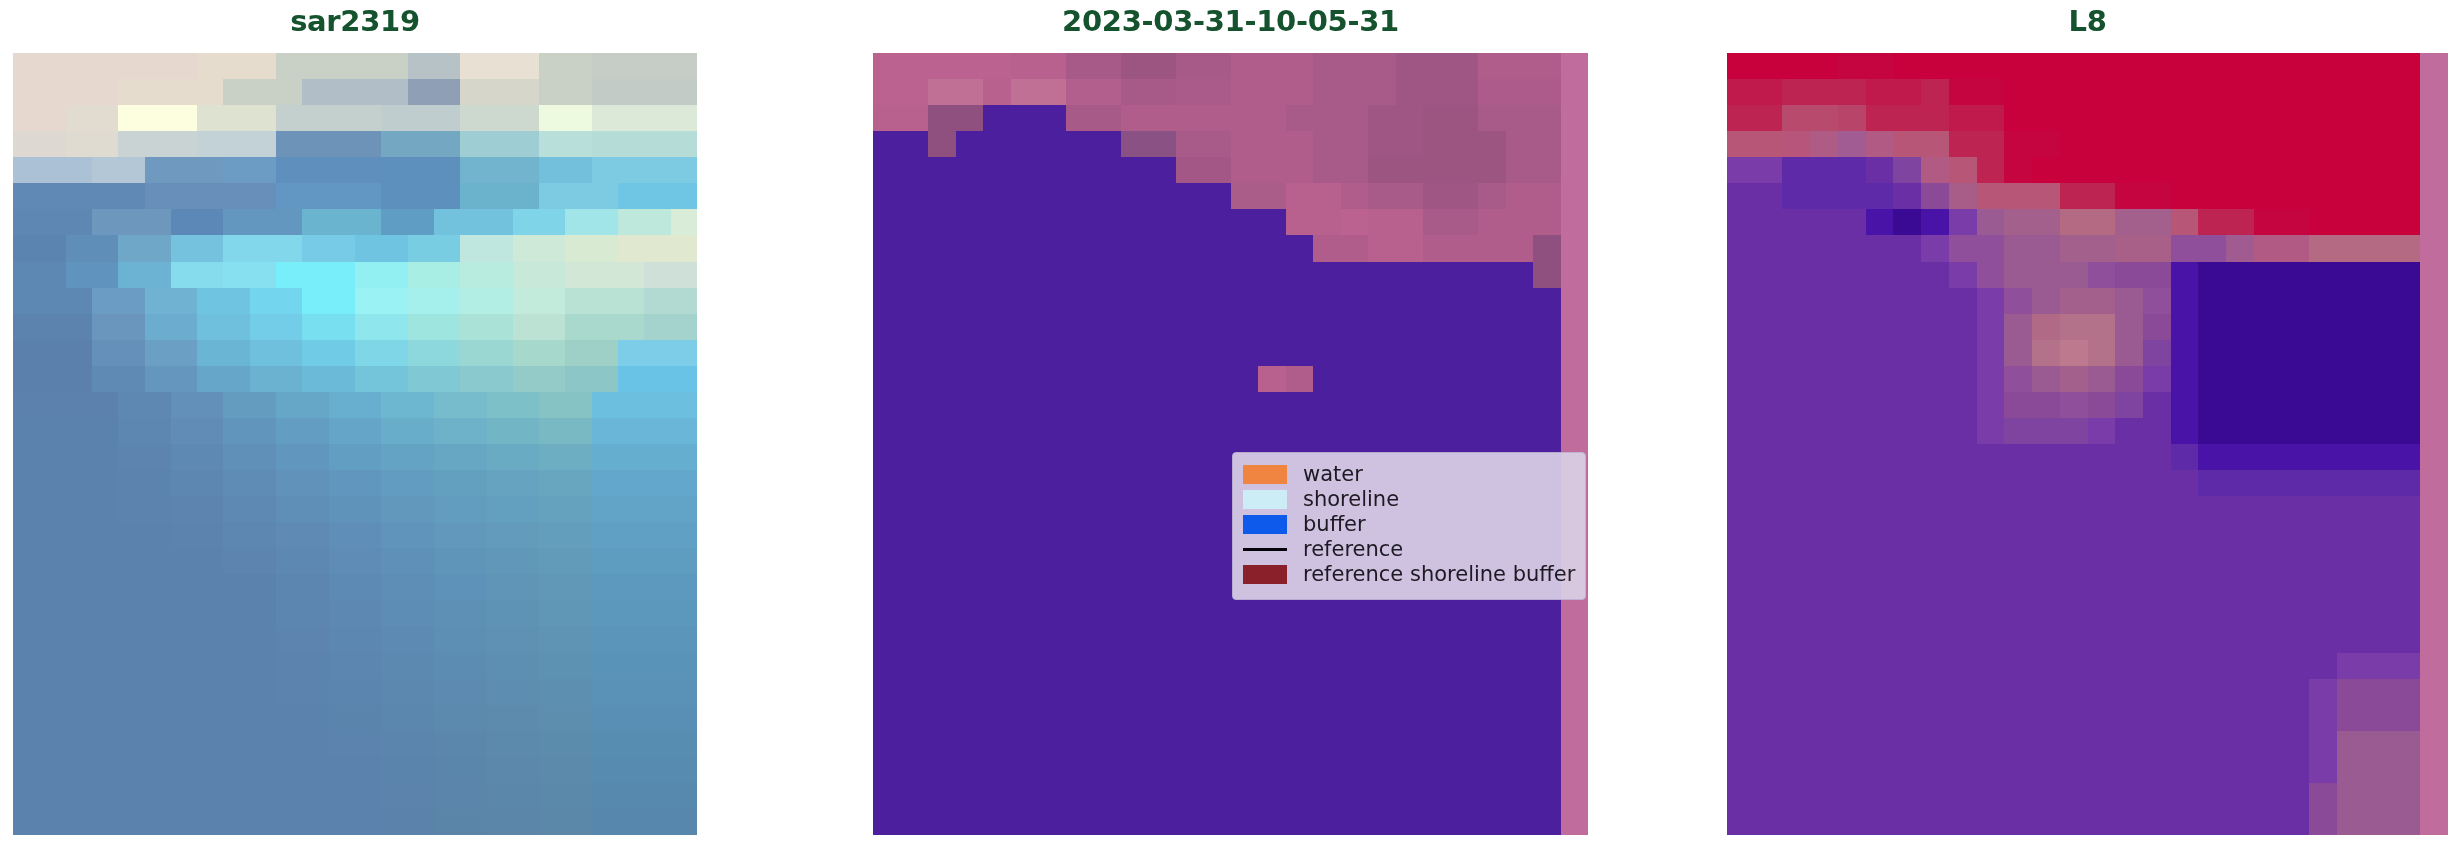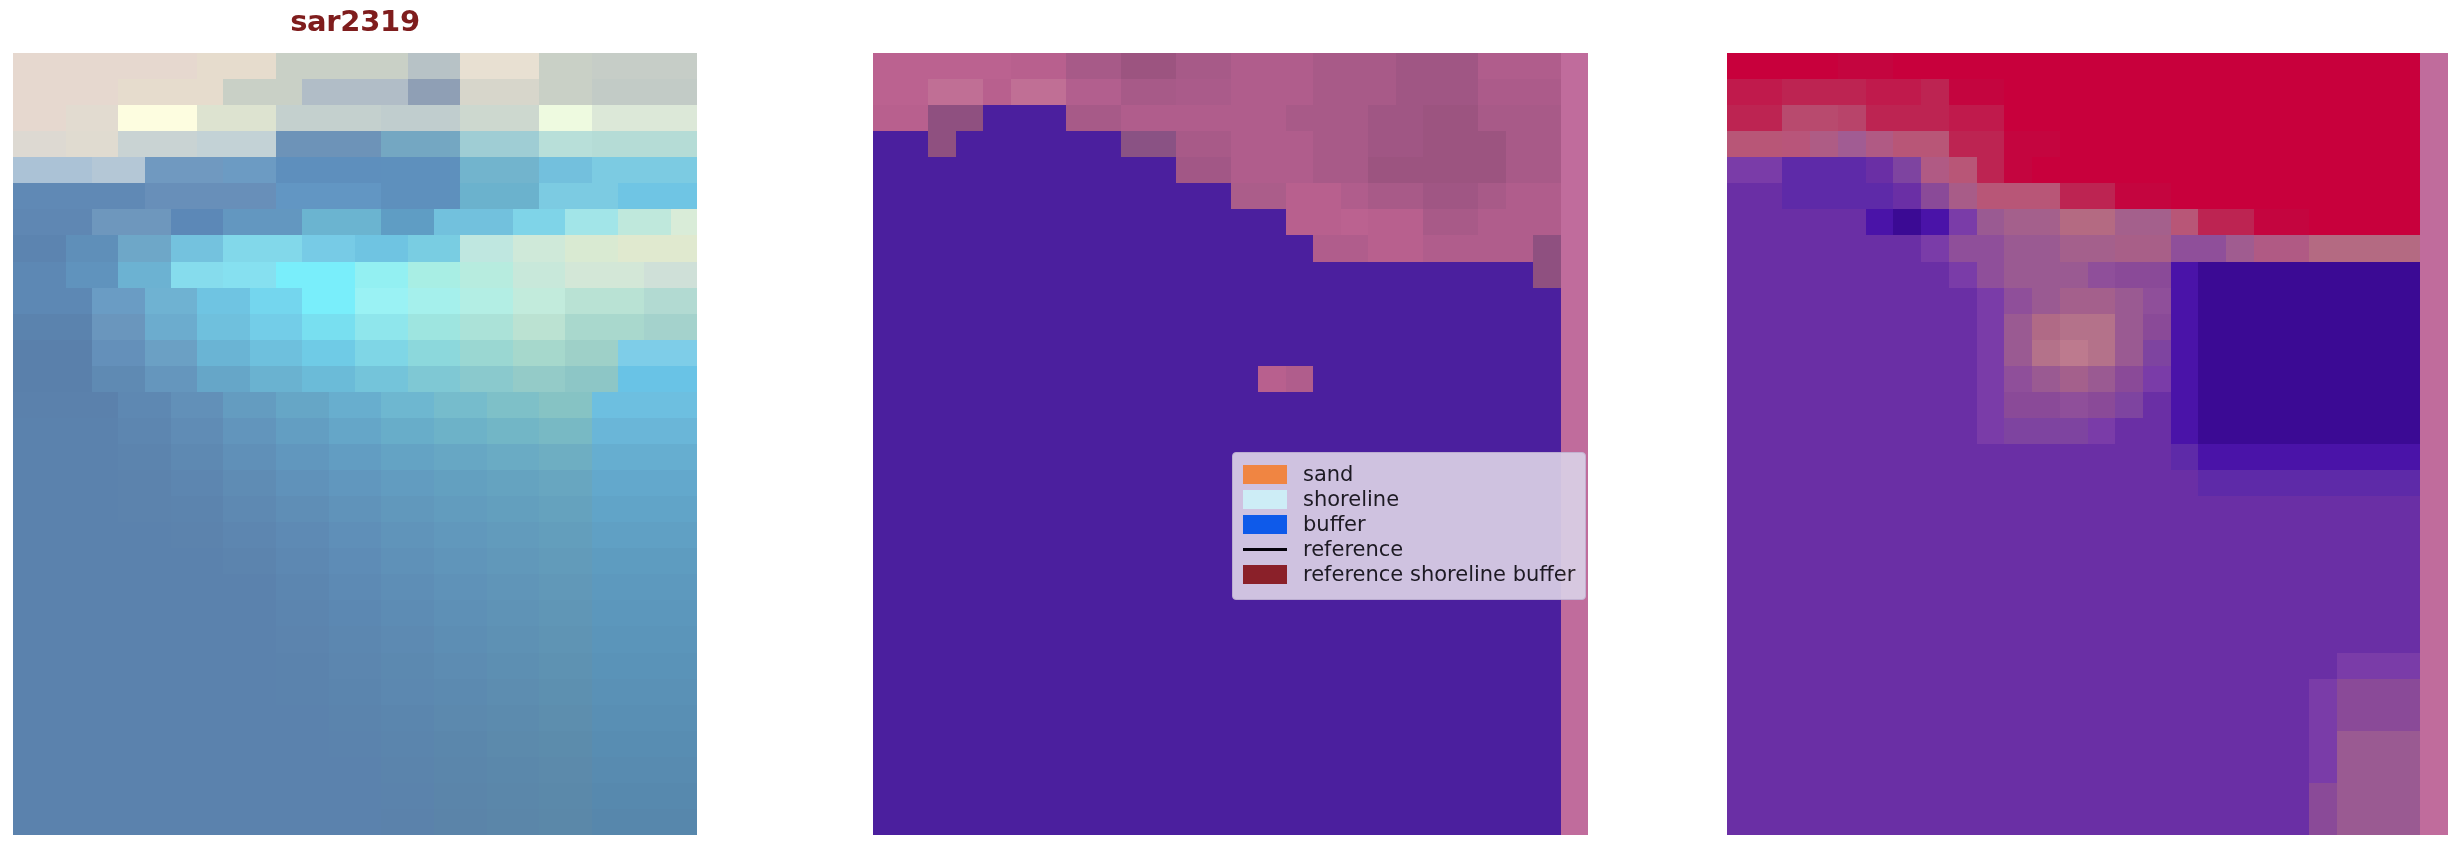--- a/index.html
+++ b/index.html
@@ -29,21 +29,21 @@
   }
 
   .panel-title {
     position: absolute;
     top: 4px;
     width: 100%;
     text-align: center;
     font-family: "DejaVu Sans", sans-serif;
     font-weight: bold;
     font-size: 29px;
-    color: #7f1d1d;
+    color: #14532d;
     letter-spacing: -0.3px;
     white-space: nowrap;
   }
 
   .raster {
     position: absolute;
     display: grid;
     image-rendering: pixelated;
   }
   .raster > i {
@@ -877,20 +877,21 @@
         <i style="background:#5b88a9"></i>
         <i style="background:#5b88a9"></i>
         <i style="background:#5787ac"></i>
         <i style="background:#5787ac"></i>
         <i style="background:#5787ac"></i>
         <i style="background:#5787ac"></i>
       </div>
   </div>
 
   <div class="panel" style="left:873px; top:0px; width:715px; height:851px;">
+    <div class="panel-title">2023-03-31-10-05-31</div>
     <div class="raster" style="left: 0px; top: 53px; width: 715px; height: 782px; grid-template-columns: repeat(26, 1fr); grid-template-rows: repeat(30, 1fr);">
         <i style="background:#bb6290"></i>
         <i style="background:#bb6290"></i>
         <i style="background:#bb6290"></i>
         <i style="background:#bb6290"></i>
         <i style="background:#bb6290"></i>
         <i style="background:#b8608e"></i>
         <i style="background:#b8608e"></i>
         <i style="background:#a75a88"></i>
         <i style="background:#a75a88"></i>
@@ -1662,20 +1663,21 @@
         <i style="background:#4b1f9e"></i>
         <i style="background:#4b1f9e"></i>
         <i style="background:#4b1f9e"></i>
         <i style="background:#4b1f9e"></i>
         <i style="background:#4b1f9e"></i>
         <i style="background:#c06c9c"></i>
       </div>
   </div>
 
   <div class="panel" style="left:1727px; top:0px; width:721px; height:851px;">
+    <div class="panel-title">L8</div>
     <div class="raster" style="left: 0px; top: 53px; width: 721px; height: 782px; grid-template-columns: repeat(26, 1fr); grid-template-rows: repeat(30, 1fr);">
         <i style="background:#c8003c"></i>
         <i style="background:#c8003c"></i>
         <i style="background:#c8003c"></i>
         <i style="background:#c8003c"></i>
         <i style="background:#c4053f"></i>
         <i style="background:#c4053f"></i>
         <i style="background:#c8003c"></i>
         <i style="background:#c8003c"></i>
         <i style="background:#c8003c"></i>
@@ -2451,21 +2453,21 @@
         <i style="background:#9a5a92"></i>
         <i style="background:#c06c9c"></i>
       </div>
   </div>
 
   <div class="legend" id="legend-box" style="left: 1232px; top: 452px; width: 354px; height: 148px; background: rgb(217, 207, 230); border-color: rgb(195, 183, 212);">
       <div class="legend-row">
         <span class="legend-swatch-wrap">
           <span class="legend-swatch" style="background:#fd8d3c;border:1px solid #fd8d3c"></span>
         </span>
-        <span class="legend-label">sand</span>
+        <span class="legend-label">water</span>
       </div>
       <div class="legend-row">
         <span class="legend-swatch-wrap">
           <span class="legend-swatch" style="background:#d7fdfd;border:1px solid #d7fdfd"></span>
         </span>
         <span class="legend-label">shoreline</span>
       </div>
       <div class="legend-row">
         <span class="legend-swatch-wrap">
           <span class="legend-swatch" style="background:#0a5ff0;border:1px solid #0a5ff0"></span>

